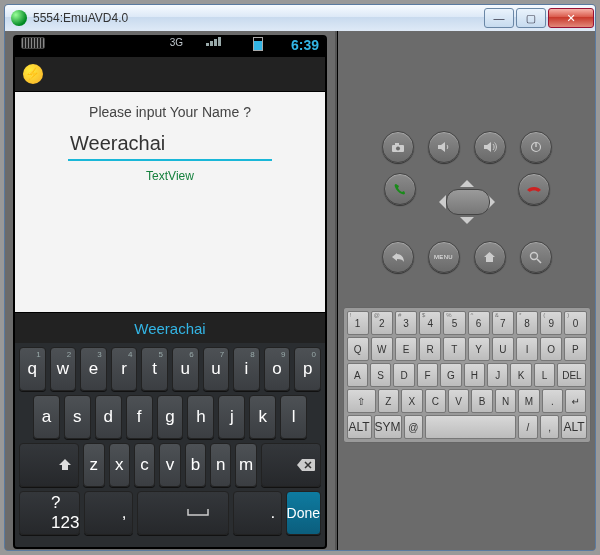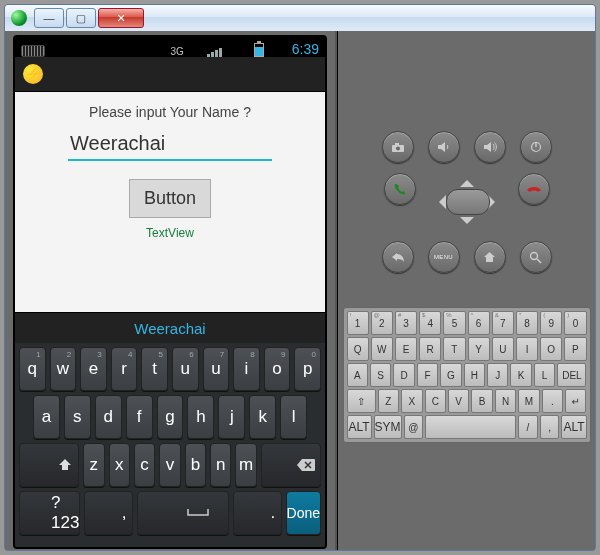--- a/index.html
+++ b/index.html
@@ -11,26 +11,26 @@
   .titlebar .app-icon{width:16px;height:16px;margin:0 6px;border-radius:50%;background:radial-gradient(circle at 30% 30%,#9f9 0,#082 70%);}
   .titlebar .title{flex:1;}
   .titlebar .win-btns{display:flex;}
   .titlebar .wbtn{width:28px;height:18px;margin:0 1px;border:1px solid #6a87a6;border-radius:3px;background:linear-gradient(#eaf3fc,#c7dbef);display:flex;align-items:center;justify-content:center;font-size:11px;color:#334;}
   .titlebar .wbtn.close{width:44px;background:linear-gradient(#f7b1a7,#d9594a 45%,#c8392b 46%,#e2887a);color:#fff;border-color:#913;}
   .client{position:absolute;left:0;right:0;top:26px;bottom:0;background:#6b6b6b;display:flex;}
 
   
   .phone-panel{width:330px;height:100%;display:flex;justify-content:center;align-items:flex-start;}
   .phone{width:310px;height:510px;margin-top:4px;background:#1b1b1b;border:2px solid #000;border-radius:4px;display:flex;flex-direction:column;overflow:hidden;}
-  .statusbar{height:20px;background:#000;display:flex;align-items:flex-end;color:#bfc6cc;font-size:10px;padding:0 6px;gap:23px;}
+  .statusbar{height:20px;background:#000;display:flex;align-items:flex-start;color:#bfc6cc;font-size:10px;padding:0 6px;gap:23px;}
   .statusbar .earpiece-icon{width:22px;height:10px;background:repeating-linear-gradient(90deg,#888 0,#888 1px,#222 1px,#222 3px);border:1px solid #444;border-radius:2px;}
   .statusbar .spacer{flex:1;}
   .statusbar .sig{display:flex;align-items:flex-end;gap:1px;margin-right:4px;}
   .statusbar .sig span{width:3px;background:#9aa;display:inline-block;}
-  .statusbar .clock{color:#33b5e5;font-size:14px;font-weight:normal;}
+  .statusbar .clock{color:#33b5e5;font-size:14px;font-weight:bold;}
   .statusbar .bat{width:8px;height:12px;border:1px solid #aaa;margin:0 5px;position:relative;background:linear-gradient(#33b5e5,#33b5e5) 0 100%/100% 75% no-repeat;}
   .statusbar .bat:before{content:"";position:absolute;top:-3px;left:2px;width:4px;height:2px;background:#aaa;}
 
   .appbar{height:34px;background:#222;display:flex;align-items:center;color:#eee;font-size:16px;border-bottom:1px solid #000;}
   .appbar .appicon{width:20px;height:20px;border-radius:50%;background:radial-gradient(circle at 35% 35%,#ffeb3b 0,#fbc02d 70%);margin:0 8px;display:flex;align-items:center;justify-content:center;font-size:12px;color:#333;font-weight:bold;}
 
   .app-content{height:220px;background:#f4f4f4;color:#444;display:flex;flex-direction:column;align-items:center;font-size:14px;}
   .prompt{margin-top:12px;}
   .name-input{margin-top:8px;width:200px;border:none;border-bottom:2px solid #19b7d8;background:transparent;font-size:20px;color:#333;padding:4px 2px;outline:none;}
   .mybtn{margin-top:18px;padding:8px 14px;background:#d9d9d9;border:1px solid #aaa;font-size:18px;color:#333;}
@@ -74,20 +74,21 @@
   .hkey.space{flex:5;}
 </style>
 </head>
 <body>
 
 <div id="stage">
   <div class="win-frame">
 
     <div class="titlebar">
       <div class="app-icon"></div>
+      <div class="title">5554:EmuAVD4.0</div>
       <div class="win-btns">
         <div class="wbtn">—</div>
         <div class="wbtn">▢</div>
         <div class="wbtn close">✕</div>
       </div>
     </div>
 
     <div class="client">
 
       <div class="phone-panel">
@@ -107,21 +108,20 @@
             <span class="clock">6:39</span>
           </div>
 
           <div class="appbar">
             <div class="appicon">⚡</div>
           </div>
 
           <div class="app-content">
             <div class="prompt">Please input Your Name ?</div>
             <input class="name-input" value="Weerachai" style="">
-            <button class="mybtn">Button</button>
             <div class="tview">TextView</div>
           </div>
 
           <div class="suggestion">Weerachai</div>
 
           <div class="phonekbd">
             <div class="row">
                 <div class="pkey">q<span class="sup">1</span></div>
                 <div class="pkey">w<span class="sup">2</span></div>
                 <div class="pkey">e<span class="sup">3</span></div>

